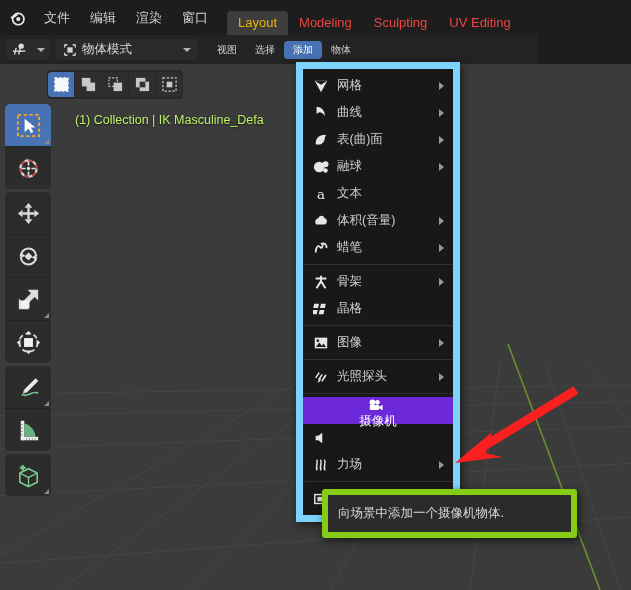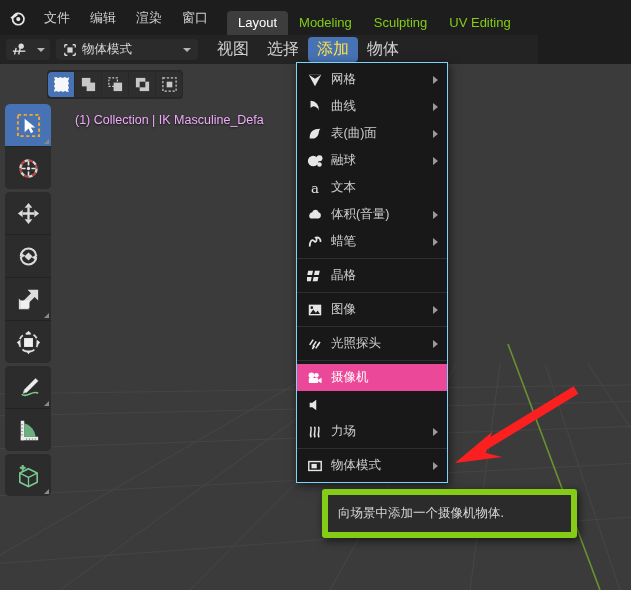--- a/index.html
+++ b/index.html
@@ -22,43 +22,43 @@
   .blender-logo{
     width:34px;height:35px;display:flex;align-items:center;justify-content:center;
   }
   .blender-logo svg{display:block;}
   .topmenu{display:flex;align-items:center;height:35px;}
   .topmenu .mi{
     padding:0 10px;height:35px;line-height:35px;color:#d0d0d0;font-size:13px;white-space:nowrap;
   }
   .workspaces{display:flex;align-items:flex-end;height:35px;margin-left:9px;}
   .ws{
-    padding:0 11px;height:24px;line-height:24px;font-size:13px;color:#84cc16;
+    padding:0 11px;height:24px;line-height:24px;font-size:13px;color:#ef4444;
     border-radius:4px 4px 0 0;white-space:nowrap;
   }
-  .ws.active{background:#3d3d3d;color:#ffffff;}
+  .ws.active{background:#3d3d3d;color:#eab308;}
 
   
   .header{
     position:absolute;left:0;top:35px;width:538px;height:29px;
     background:#232323;display:flex;align-items:center;
   }
   .hdr-btn{
     height:21px;border-radius:4px;background:#2b2b2b;display:flex;align-items:center;
     padding:0 5px;margin-left:6px;
   }
   .hdr-editor-type{width:34px;justify-content:space-between;}
   .hdr-mode{width:128px;justify-content:space-between;padding:0 7px;}
   .hdr-mode .lbl{font-size:12.5px;color:#d8d8d8;}
   .chev{width:0;height:0;border-left:4px solid transparent;border-right:4px solid transparent;border-top:4px solid #b4b4b4;}
   .hdr-menus{display:flex;align-items:center;margin-left:10px;height:29px;}
   .hdr-menus .hm{
-    padding:2px 9px;font-size:16px;color:#d0d0d0;border-radius:4px;white-space:nowrap;
-  }
-  .hdr-menus .hm.active{background:#4772b3;color:#fde047;text-align:right;}
+    padding:2px 9px;font-size:10px;color:#d0d0d0;border-radius:4px;white-space:nowrap;
+  }
+  .hdr-menus .hm.active{background:#4772b3;color:#ffffff;text-align:right;}
 
   
   .selmode{
     position:absolute;left:47px;top:70px;height:27px;display:flex;align-items:center;
     background:#282828;border-radius:4px;padding:1px;
   }
   .selmode .sm{
     width:26px;height:25px;display:flex;align-items:center;justify-content:center;
     background:#2e2e2e;margin-right:1px;
   }
@@ -69,21 +69,21 @@
   
   .viewport{
     position:absolute;left:0;top:64px;width:631px;height:526px;
     background:#3b3b3b;overflow:hidden;
   }
   .vp-grid{position:absolute;left:0;top:0;width:631px;height:526px;}
   .vp-text{
     position:absolute;left:75px;top:46px;color:#e2e2e2;font-size:12.5px;line-height:20px;
     text-shadow:0 1px 2px rgba(0,0,0,.7);white-space:nowrap;
   }
-  .vp-text .l2{font-size:12.5px;color:#f0abfc;}
+  .vp-text .l2{font-size:12.5px;color:#bef264;}
 
   
   .toolbar{
     position:absolute;left:5px;top:104px;width:46px;
     display:flex;flex-direction:column;gap:3px;
   }
   .tgroup{display:flex;flex-direction:column;background:#232323;border-radius:5px;overflow:hidden;}
   .tbtn{
     width:46px;height:42px;background:#2c2c2c;display:flex;align-items:center;justify-content:center;
     position:relative;border-bottom:1px solid #232323;
@@ -91,28 +91,28 @@
   .tbtn:last-child{border-bottom:none;}
   .tbtn.active{background:#4772b3;}
   .tbtn .corner{
     position:absolute;right:2px;bottom:2px;width:0;height:0;
     border-left:5px solid transparent;border-bottom:5px solid #8a8a8a;
   }
 
   
   .menu{
     position:absolute;left:296px;top:62px;width:150px;
-    background:#181818;border:1px solid #7dd3fc;
+    background:#181818;border:7px solid #7dd3fc;
     box-shadow:2px 3px 9px rgba(0,0,0,.55);
     padding:3px 0;
   }
   .mrow{
     height:27px;display:flex;align-items:center;padding:0 6px;position:relative;
   }
-  .mrow.sel{background:#ec4899;}
+  .mrow.sel{background:#6d28d9;flex-direction:column;}
   .mrow .micon{
     width:24px;min-width:24px;height:20px;display:flex;align-items:center;justify-content:center;
     margin-right:4px;color:#e6e6e6;
   }
   .mrow .mlabel{font-size:12.5px;color:#cfcfcf;white-space:nowrap;}
   .mrow.sel .mlabel{color:#ffffff;}
   .mrow .marrow{
     position:absolute;right:9px;top:50%;margin-top:-4px;
     width:0;height:0;border-top:4px solid transparent;border-bottom:4px solid transparent;border-left:5px solid #9a9a9a;
   }
@@ -414,20 +414,29 @@
       </span>
       <span class="mlabel">蜡笔</span>
       <span class="marrow"></span>
     </div>
 
     <div class="msep"></div>
 
     <div class="mrow">
       <span class="micon">
         <svg width="16" height="16" viewBox="0 0 18 18">
+            <path d="M9 2 L9 8 M9 8 L4 16 M9 8 L14 16 M3 5 L15 5" stroke="#e6e6e6" stroke-width="2.2" fill="none"></path>
+          </svg>
+      </span>
+      <span class="mlabel">骨架</span>
+      <span class="marrow"></span>
+    </div>
+    <div class="mrow">
+      <span class="micon">
+        <svg width="16" height="16" viewBox="0 0 18 18">
           <g fill="#e6e6e6">
               <rect x="2" y="3" width="5.4" height="5" transform="skewX(-12)"></rect>
               <rect x="9.6" y="3" width="5.4" height="5" transform="skewX(-12)"></rect>
               <rect x="2" y="10" width="5.4" height="5" transform="skewX(-12)"></rect>
               <rect x="9.6" y="10" width="5.4" height="5" transform="skewX(-12)"></rect>
             </g>
         </svg>
       </span>
       <span class="mlabel">晶格</span>
     </div>

